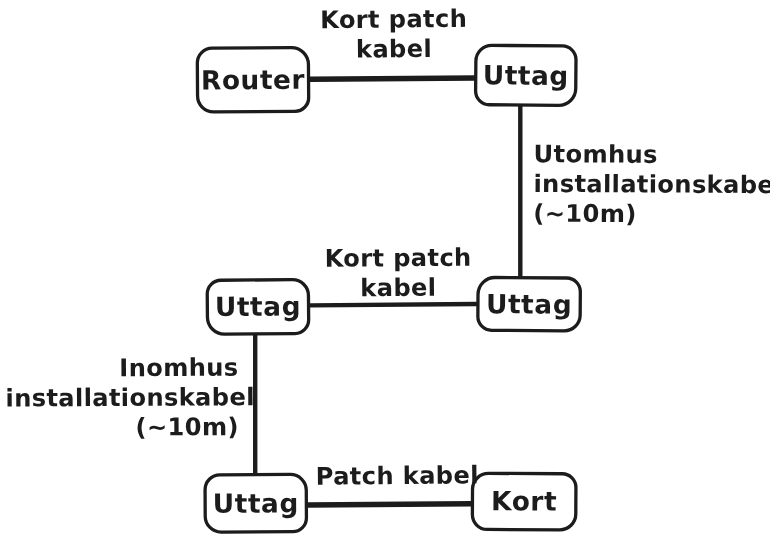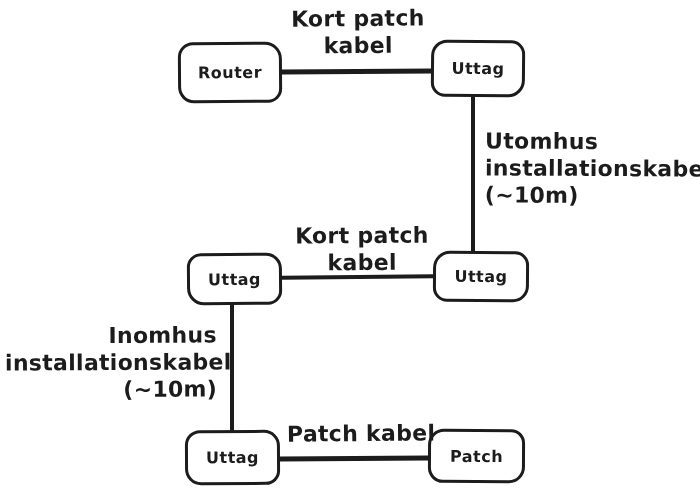--- a/index.html
+++ b/index.html
@@ -17,21 +17,21 @@
     color: #1c1c1c;
   }
   .node {
     position: absolute;
     box-sizing: border-box;
     border: 3.5px solid #1c1c1c;
     background: #ffffff;
     display: flex;
     align-items: center;
     justify-content: center;
-    font-size: 16px;
+    font-size: 24px;
     font-weight: bold;
     letter-spacing: 0.5px;
     color: #1c1c1c;
     z-index: 2;
   }
   .node span { white-space: nowrap; }
   .n-router        { left: 178px; top: 42px;  width: 104px; height: 61px; border-radius: 15px 17px 14px 16px; transform: rotate(-0.4deg); }
   .n-uttag-top     { left: 431px; top: 40px;  width: 94px;  height: 57px; border-radius: 16px 14px 17px 14px; transform: rotate(0.5deg); }
   .n-uttag-midleft { left: 187px; top: 253px; width: 95px;  height: 52px; border-radius: 14px 16px 14px 17px; transform: rotate(-0.5deg); }
   .n-uttag-midright{ left: 433px; top: 251px; width: 96px;  height: 51px; border-radius: 17px 14px 16px 14px; transform: rotate(0.4deg); }
@@ -86,21 +86,21 @@
   <div class="node n-uttag-midleft">
     <span>Uttag</span>
   </div>
   <div class="node n-uttag-midright">
     <span>Uttag</span>
   </div>
   <div class="node n-uttag-bottom">
     <span>Uttag</span>
   </div>
   <div class="node n-dator">
-    <span>Patch</span>
+    <span>Kort</span>
   </div>
 
   <div class="elabel l-kort-top">
     <div>Kort patch</div>
     <div>kabel</div>
   </div>
 
   <div class="elabel l-utomhus">
     <div>Utomhus</div>
     <div>installationskabel</div>

